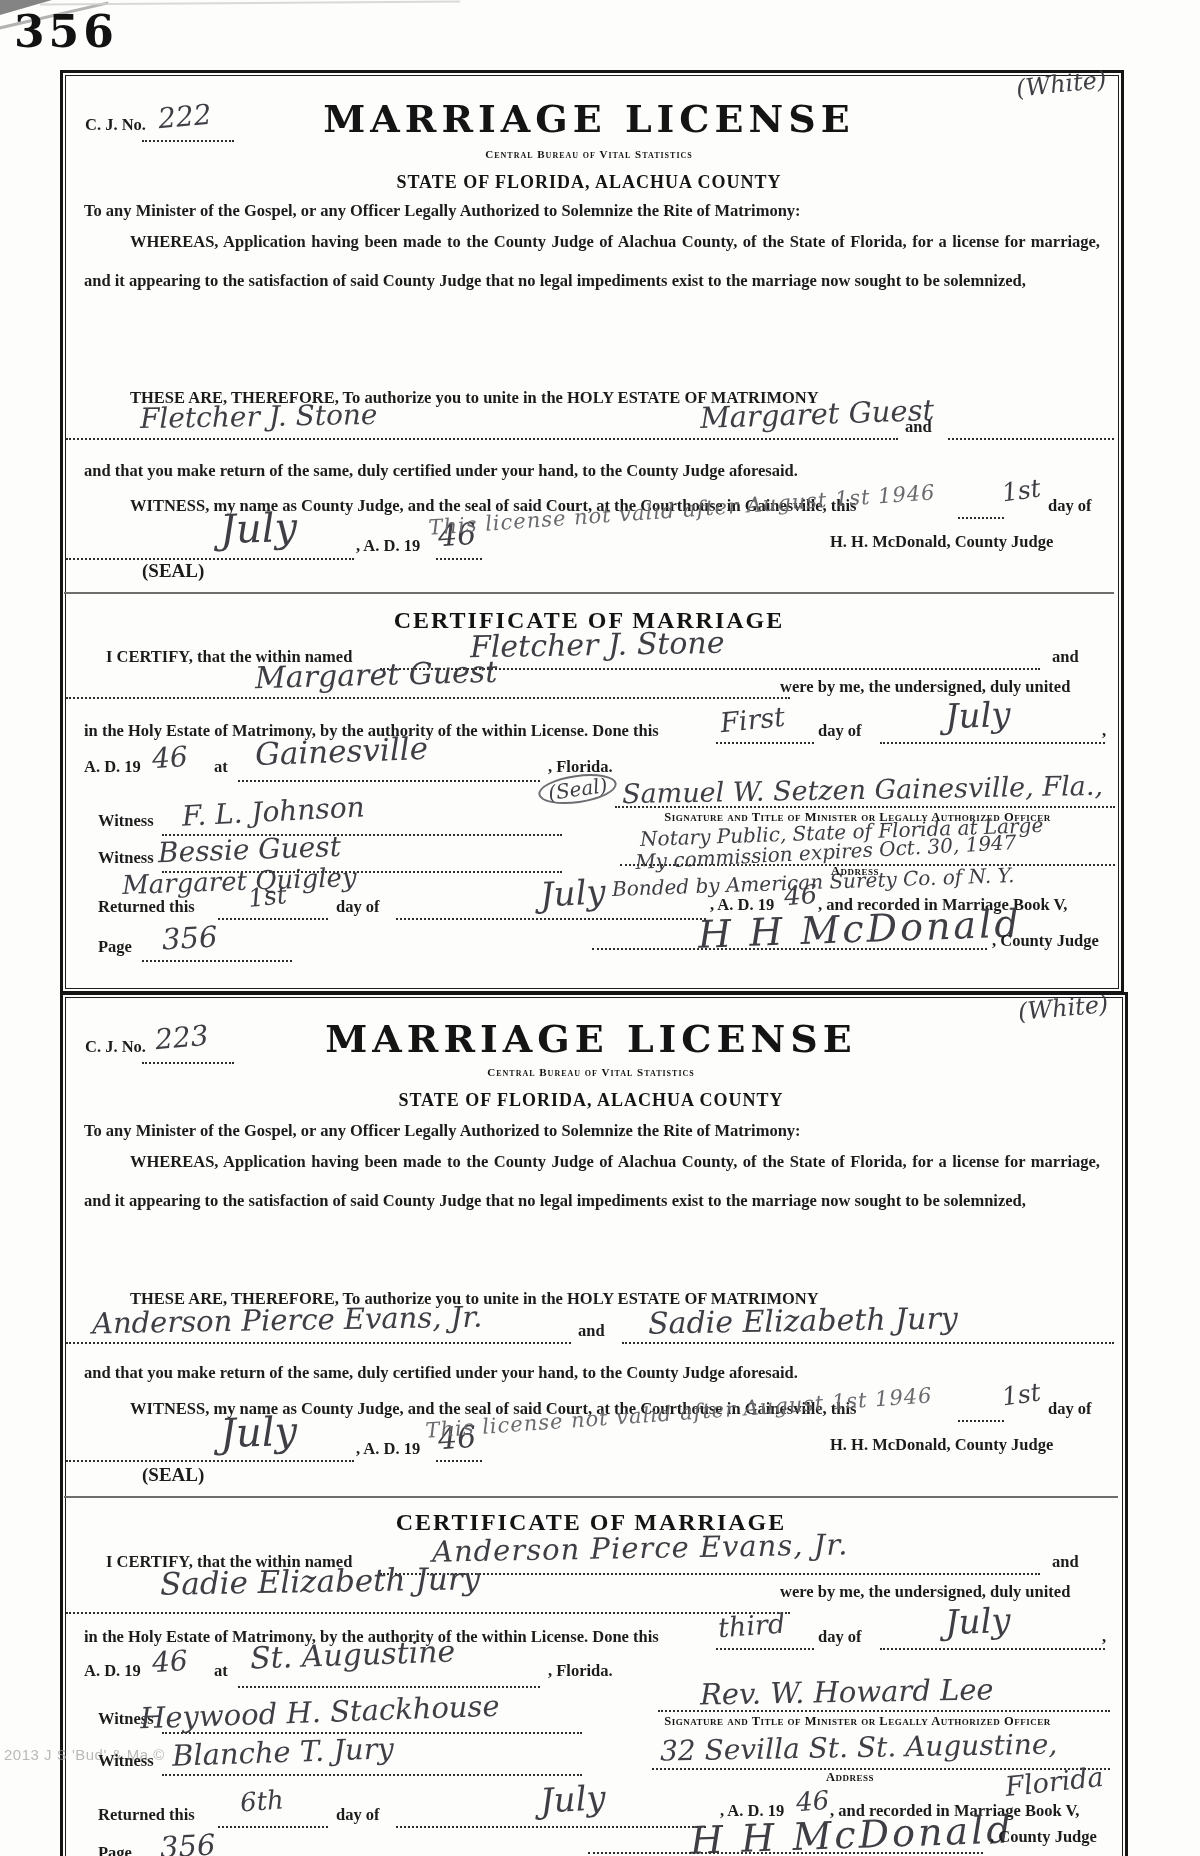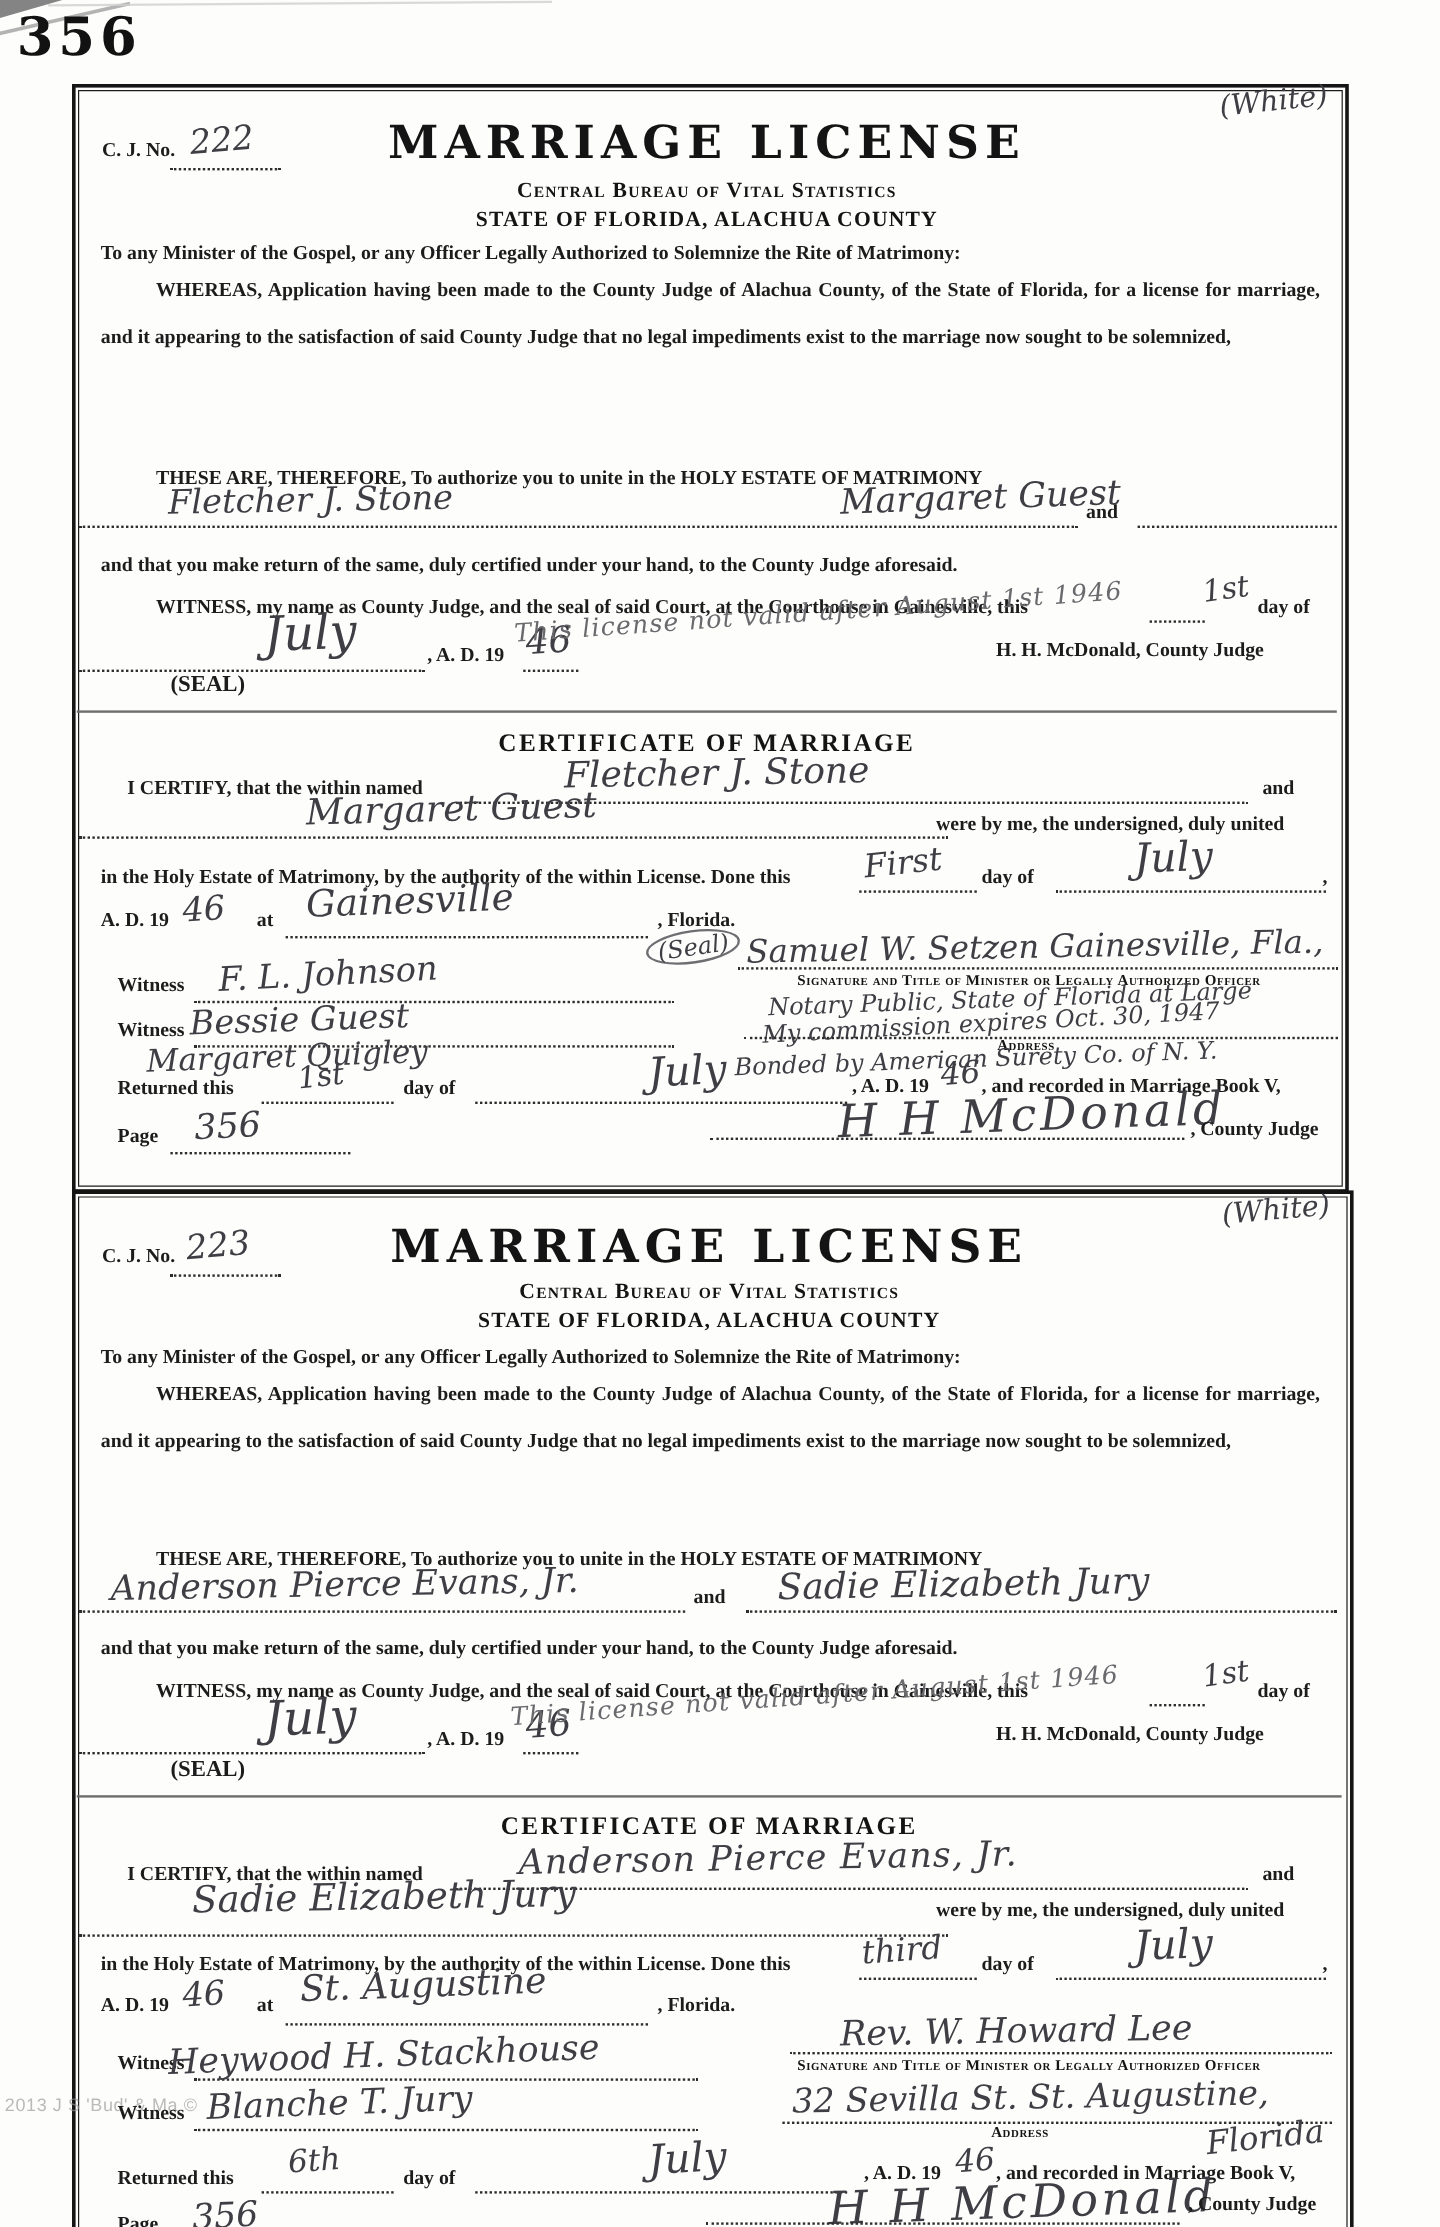--- a/index.html
+++ b/index.html
@@ -10,23 +10,23 @@
   .lic{position:absolute;border:3px solid #151515;
        box-shadow:inset 0 0 0 2px #fdfdfc, inset 0 0 0 3px #1d1d1d;}
   
   .pr{position:absolute;font-family:"Liberation Serif",serif;font-weight:700;
       font-size:16.5px;color:#1c1c1c;white-space:nowrap;line-height:1.15;}
   .para{position:absolute;font-family:"Liberation Serif",serif;font-weight:700;
       font-size:16.5px;color:#1c1c1c;line-height:39px;text-align:justify;text-indent:46px;}
   .ctr{position:absolute;text-align:center;font-weight:700;color:#141414;
        font-family:"Liberation Serif",serif;}
   .t1{font-family:"DejaVu Serif",serif;font-size:38px;letter-spacing:5px;font-weight:700;}
-  .t2{font-size:18px;font-variant:small-caps;letter-spacing:1px;}
+  .t2{font-size:11px;font-variant:small-caps;letter-spacing:1px;}
   .t3{font-size:18px;letter-spacing:1px;}
-  .certt{font-size:21px;letter-spacing:2px;}
+  .certt{font-size:24px;letter-spacing:2px;}
   .cap{font-variant:small-caps;letter-spacing:.5px;font-size:12.5px;}
   
   .hw{position:absolute;font-family:"DejaVu Serif",serif;font-style:italic;font-weight:400;
       color:#3e3e44;white-space:nowrap;line-height:1;}
   .hw.light{color:#6a6a6e;}
   .sealcircle{border:2px solid #6d6d72;border-radius:50%;padding:2px 8px;}
   
   .dots{position:absolute;height:0;border-bottom:2px dotted #2e2e2e;}
   .rule{position:absolute;height:0;border-top:2px solid #6e6e6e;}
   

